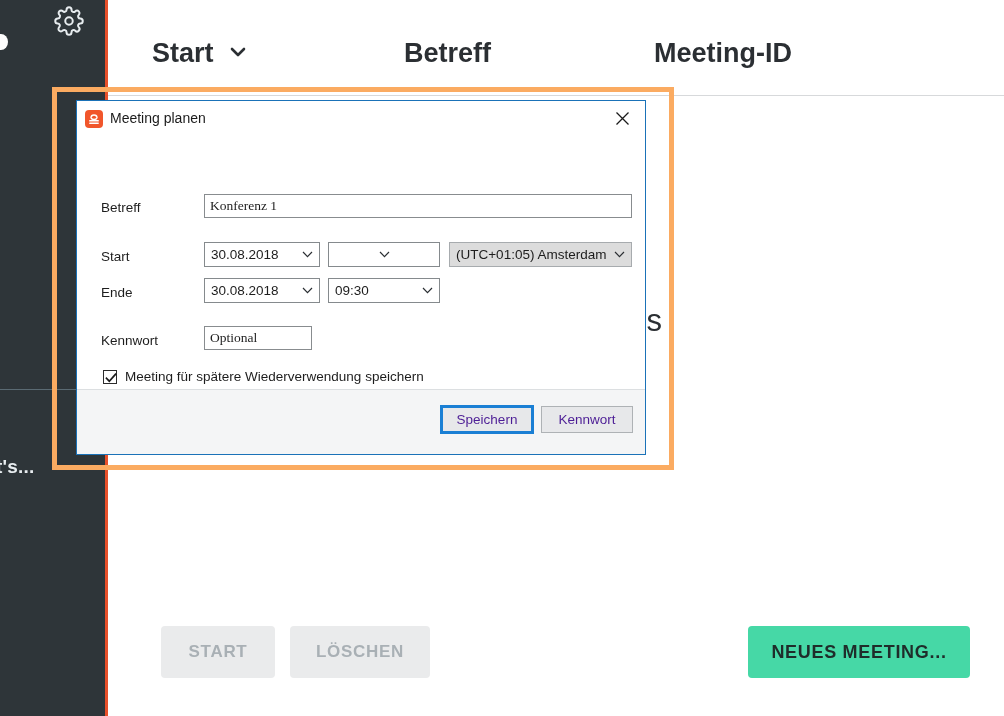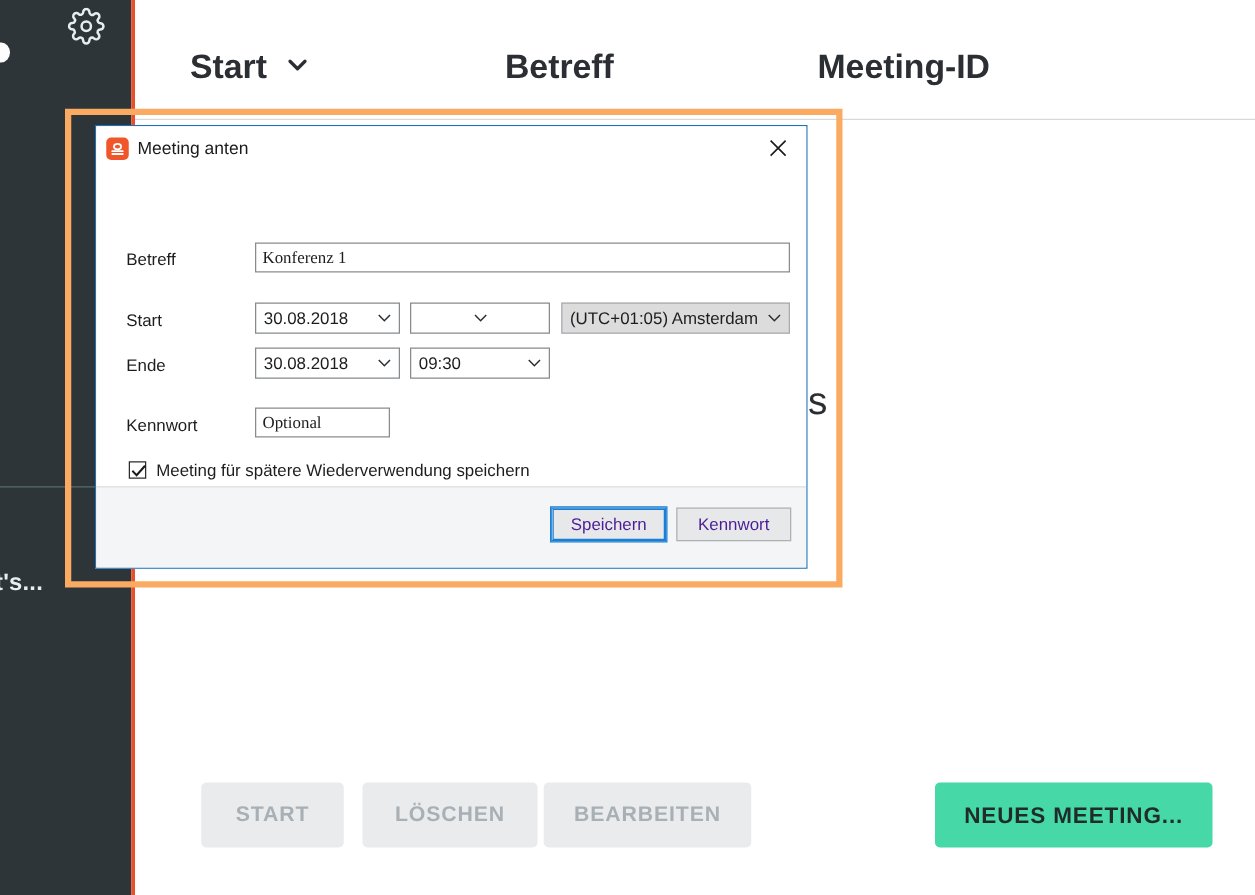--- a/index.html
+++ b/index.html
@@ -147,21 +147,21 @@
     display: flex; align-items: center; justify-content: center;
   }
   #combo-start-date { left: 127px; top: 105px; width: 116px; }
   #combo-start-time { left: 251px; top: 105px; width: 112px; flex-direction: column; }
   #combo-timezone   { left: 372px; top: 105px; width: 183px; background: #dcdcdc; border-color:#a7abae; }
   #combo-end-date   { left: 127px; top: 141px; width: 116px; }
   #combo-end-time   { left: 251px; top: 141px; width: 112px; }
 
   #checkbox-row {
     position: absolute; left: 26px; top: 232px;
-    display: flex; align-items: flex-start; gap: 8px;
+    display: flex; align-items: flex-end; gap: 8px;
   }
   #checkbox-save {
     width: 14px; height: 14px; background: #fff; border: 1px solid #2c2c2c;
     position: relative; flex: 0 0 auto;
   }
   #checkbox-save svg { position: absolute; left: 1px; top: 1px; }
   #checkbox-save-label { font-size: 13.5px; color: #1d1d1d; white-space: nowrap; }
 
   #dialog-footer {
     position: absolute; left: 0; bottom: 0; width: 568px; height: 65px;
@@ -222,38 +222,37 @@
       <div class="col-head" id="col-head-meetingid">Meeting-ID</div>
     </div>
 
     <div id="header-rule"></div>
 
     <div id="empty-state">anten Meetings</div>
 
     <div id="action-bar">
       <button class="action-btn" id="btn-start">START</button>
       <button class="action-btn" id="btn-loeschen">LÖSCHEN</button>
-      <button class="action-btn" id="btn-bearbeiten">BEARBEITEN</button>
       <button class="action-btn" id="btn-neues-meeting">NEUES MEETING...</button>
     </div>
   </div>
 </div>
 
 <div id="schedule-dialog">
 
   <div id="dialog-titlebar">
     <div id="dialog-app-icon">
       <svg width="14" height="14" viewBox="0 0 14 14">
         <ellipse cx="7" cy="5.2" rx="3.6" ry="2.9" fill="#ffffff"></ellipse>
         <ellipse cx="7" cy="5.2" rx="2.1" ry="1.5" fill="#f1562b"></ellipse>
         <rect x="2.1" y="8.1" width="9.8" height="1.5" rx=".7" fill="#ffffff"></rect>
         <rect x="2.1" y="10.4" width="9.8" height="1.5" rx=".7" fill="#ffffff"></rect>
       </svg>
     </div>
-    <div id="dialog-title">Meeting anten</div>
+    <div id="dialog-title">Meeting planen</div>
     <button id="dialog-close-button">
       <svg width="15" height="15" viewBox="0 0 15 15" fill="none" stroke="#1b1b1b" stroke-width="1.3">
         <path d="M1.5 1.5 L13.5 13.5 M13.5 1.5 L1.5 13.5"></path>
       </svg>
     </button>
   </div>
 
   <div id="dialog-body">
 
     <div class="field-label" id="label-betreff">Betreff</div>

